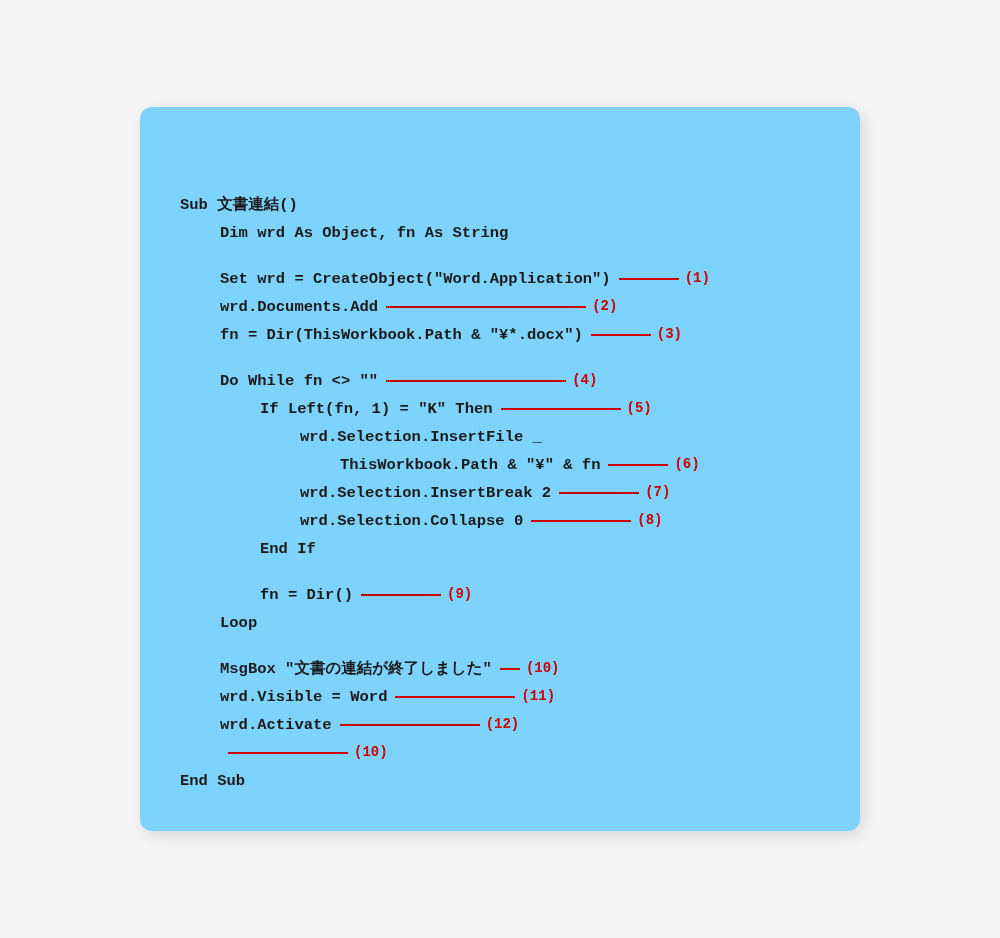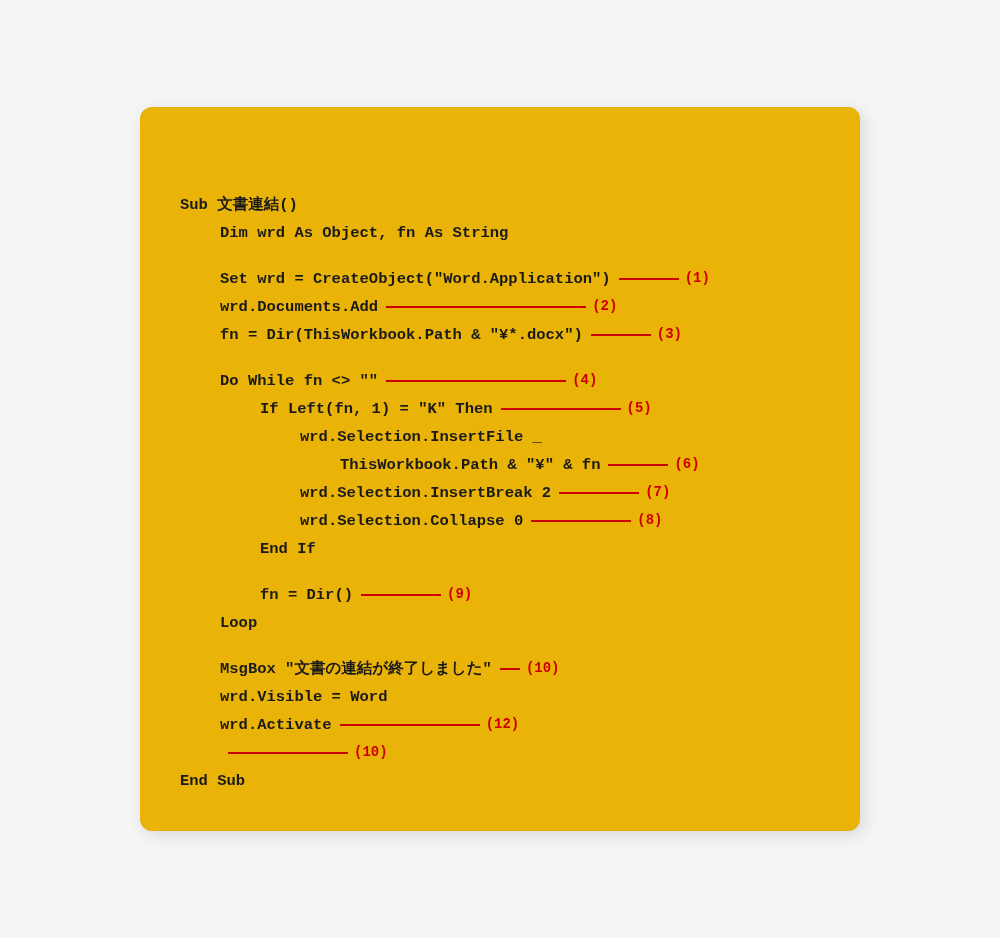--- a/index.html
+++ b/index.html
@@ -6,21 +6,21 @@
     body {
       background: #f5f5f5;
       display: flex;
       justify-content: center;
       align-items: center;
       min-height: 938px;
       width: 1000px;
       font-family: 'Courier New', Courier, monospace;
     }
     .code-card {
-      background: #eab308;
+      background: #7dd3fc;
       border-radius: 12px;
       padding: 32px 40px 36px 40px;
       width: 720px;
       box-shadow: 4px 4px 16px rgba(0,0,0,0.12);
       position: relative;
     }
     .code-block {
       font-size: 15.5px;
       font-weight: 700;
       color: #1a1a1a;
@@ -94,20 +94,23 @@
             <span class="ann-num">(7)</span>
           </span></span></div><div class="line" style="padding-left: 120px; align-items: center;"><span class="line-content"><span class="code-text">wrd.Selection.Collapse 0</span><span class="annotation">
             <span class="ann-line" style="width: 100px;"></span>
             <span class="ann-num">(8)</span>
           </span></span></div><div class="line" style="padding-left: 80px;"><span class="line-content"><span class="code-text">End If</span></span></div><div class="spacer"></div><div class="line" style="padding-left: 80px;"><span class="line-content"><span class="code-text">fn = Dir()</span><span class="annotation">
             <span class="ann-line" style="width: 80px;"></span>
             <span class="ann-num">(9)</span>
           </span></span></div><div class="line" style="padding-left: 40px;"><span class="line-content"><span class="code-text">Loop</span></span></div><div class="spacer"></div><div class="line" style="padding-left: 40px;"><span class="line-content"><span class="code-text">MsgBox "文書の連結が終了しました"</span><span class="annotation">
             <span class="ann-line" style="width: 20px;"></span>
             <span class="ann-num">(10)</span>
-          </span></span></div><div class="line" style="padding-left: 40px;"><span class="line-content"><span class="code-text">wrd.Visible = Word</span></span></div><div class="line" style="padding-left: 40px;"><span class="line-content"><span class="code-text">wrd.Activate</span><span class="annotation">
+          </span></span></div><div class="line" style="padding-left: 40px;"><span class="line-content"><span class="code-text">wrd.Visible = Word</span><span class="annotation">
+            <span class="ann-line" style="width: 120px;"></span>
+            <span class="ann-num">(11)</span>
+          </span></span></div><div class="line" style="padding-left: 40px;"><span class="line-content"><span class="code-text">wrd.Activate</span><span class="annotation">
             <span class="ann-line" style="width: 140px;"></span>
             <span class="ann-num">(12)</span>
           </span></span></div><div class="line" style="padding-left: 40px;"><span class="line-content"><span class="annotation">
             <span class="ann-line" style="width: 120px;"></span>
             <span class="ann-num">(10)</span>
           </span></span></div><div class="line" style="padding-left: 0px;"><span class="line-content"><span class="code-text">End Sub</span></span></div></div>
 </div>
 
 </body></html>

